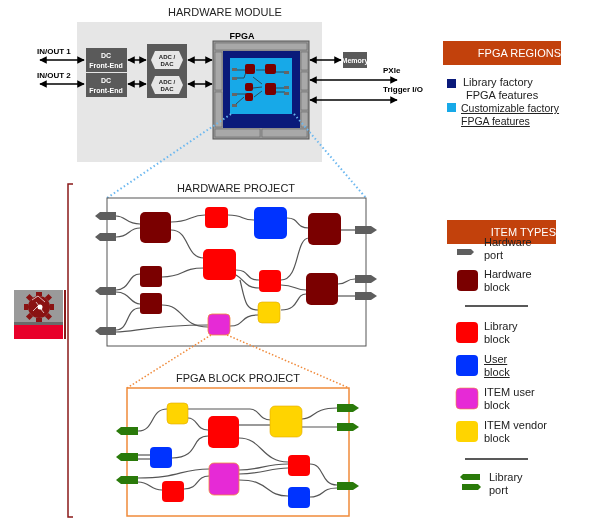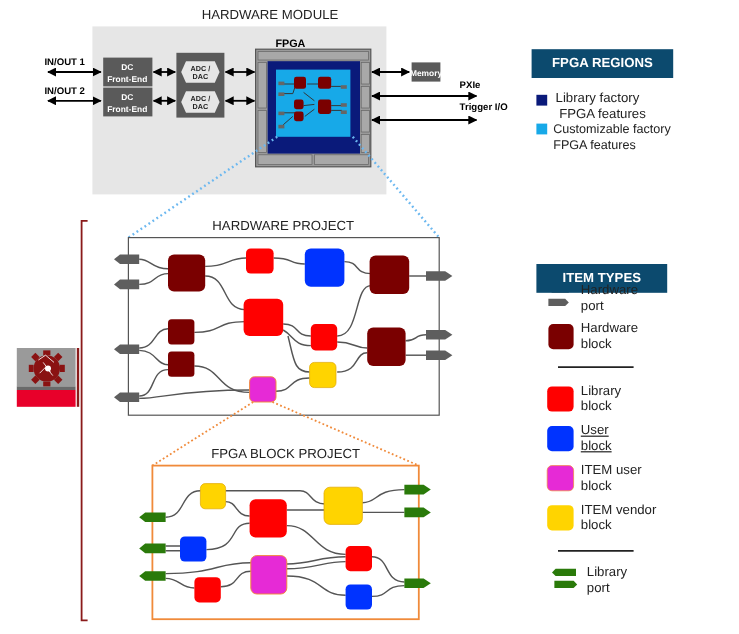--- a/index.html
+++ b/index.html
@@ -1,20 +1,20 @@
 <!DOCTYPE html>
 <html><head>
 <meta charset="utf-8">
 <style>
   html, body { margin:0; padding:0; background:#ffffff; }
   body { width:616px; height:528px; position:relative; overflow:hidden; font-family:"Liberation Sans", sans-serif; }
   svg { position:absolute; left:0; top:0; }
   .t { font-family:"Liberation Sans", sans-serif; }
   .lg { position:absolute; font-family:"Liberation Sans", sans-serif; font-size:11px; color:#222; line-height:13px; }
-  .hdr { position:absolute; background:#0c4a6e; color:#fff; font-weight:bold; font-size:11px; text-align:center; font-family:"Liberation Sans", sans-serif; }
+  .hdr { position:absolute; background:#c2410c; color:#fff; font-weight:normal; font-size:11px; text-align:right; font-family:"Liberation Sans", sans-serif; }
 </style>
 </head>
 <body>
 
 <svg width="616" height="528" viewBox="0 0 616 528">
   <defs>
     <marker id="ah" viewBox="0 0 10 10" refX="9" refY="5" markerWidth="5" markerHeight="5" orient="auto-start-reverse">
       <path d="M0,0 L10,5 L0,10 z" fill="#000"></path>
     </marker>
   </defs>
@@ -237,21 +237,21 @@
 
   <rect x="447" y="79" width="9" height="9" fill="#0a1a7a"></rect>
   <rect x="447" y="103" width="9" height="9" fill="#17a9e8"></rect>
 </svg>
 
 <div class="hdr" style="left:443px;top:41px;width:118px;height:24px;line-height:24px;">FPGA REGIONS</div>
 <div class="lg" style="left:463px;top:76px;">
   <div>Library factory</div>
   <div style="padding-left:3px">FPGA features</div>
 </div>
-<div class="lg" style="left:461px;top:102px;font-size:10.5px;">
+<div class="lg" style="left:461px;top:102px;font-size:10.5px;text-decoration:underline;">
   <div>Customizable factory</div>
   <div>FPGA features</div>
 </div>
 
 <div class="hdr" style="left:447px;top:220px;width:109px;height:24px;line-height:24px;">ITEM TYPES</div>
 <div class="lg" style="left:484px;top:236px;">
   <div>Hardware</div>
   <div>port</div>
 </div>
 <div class="lg" style="left:484px;top:268px;">

